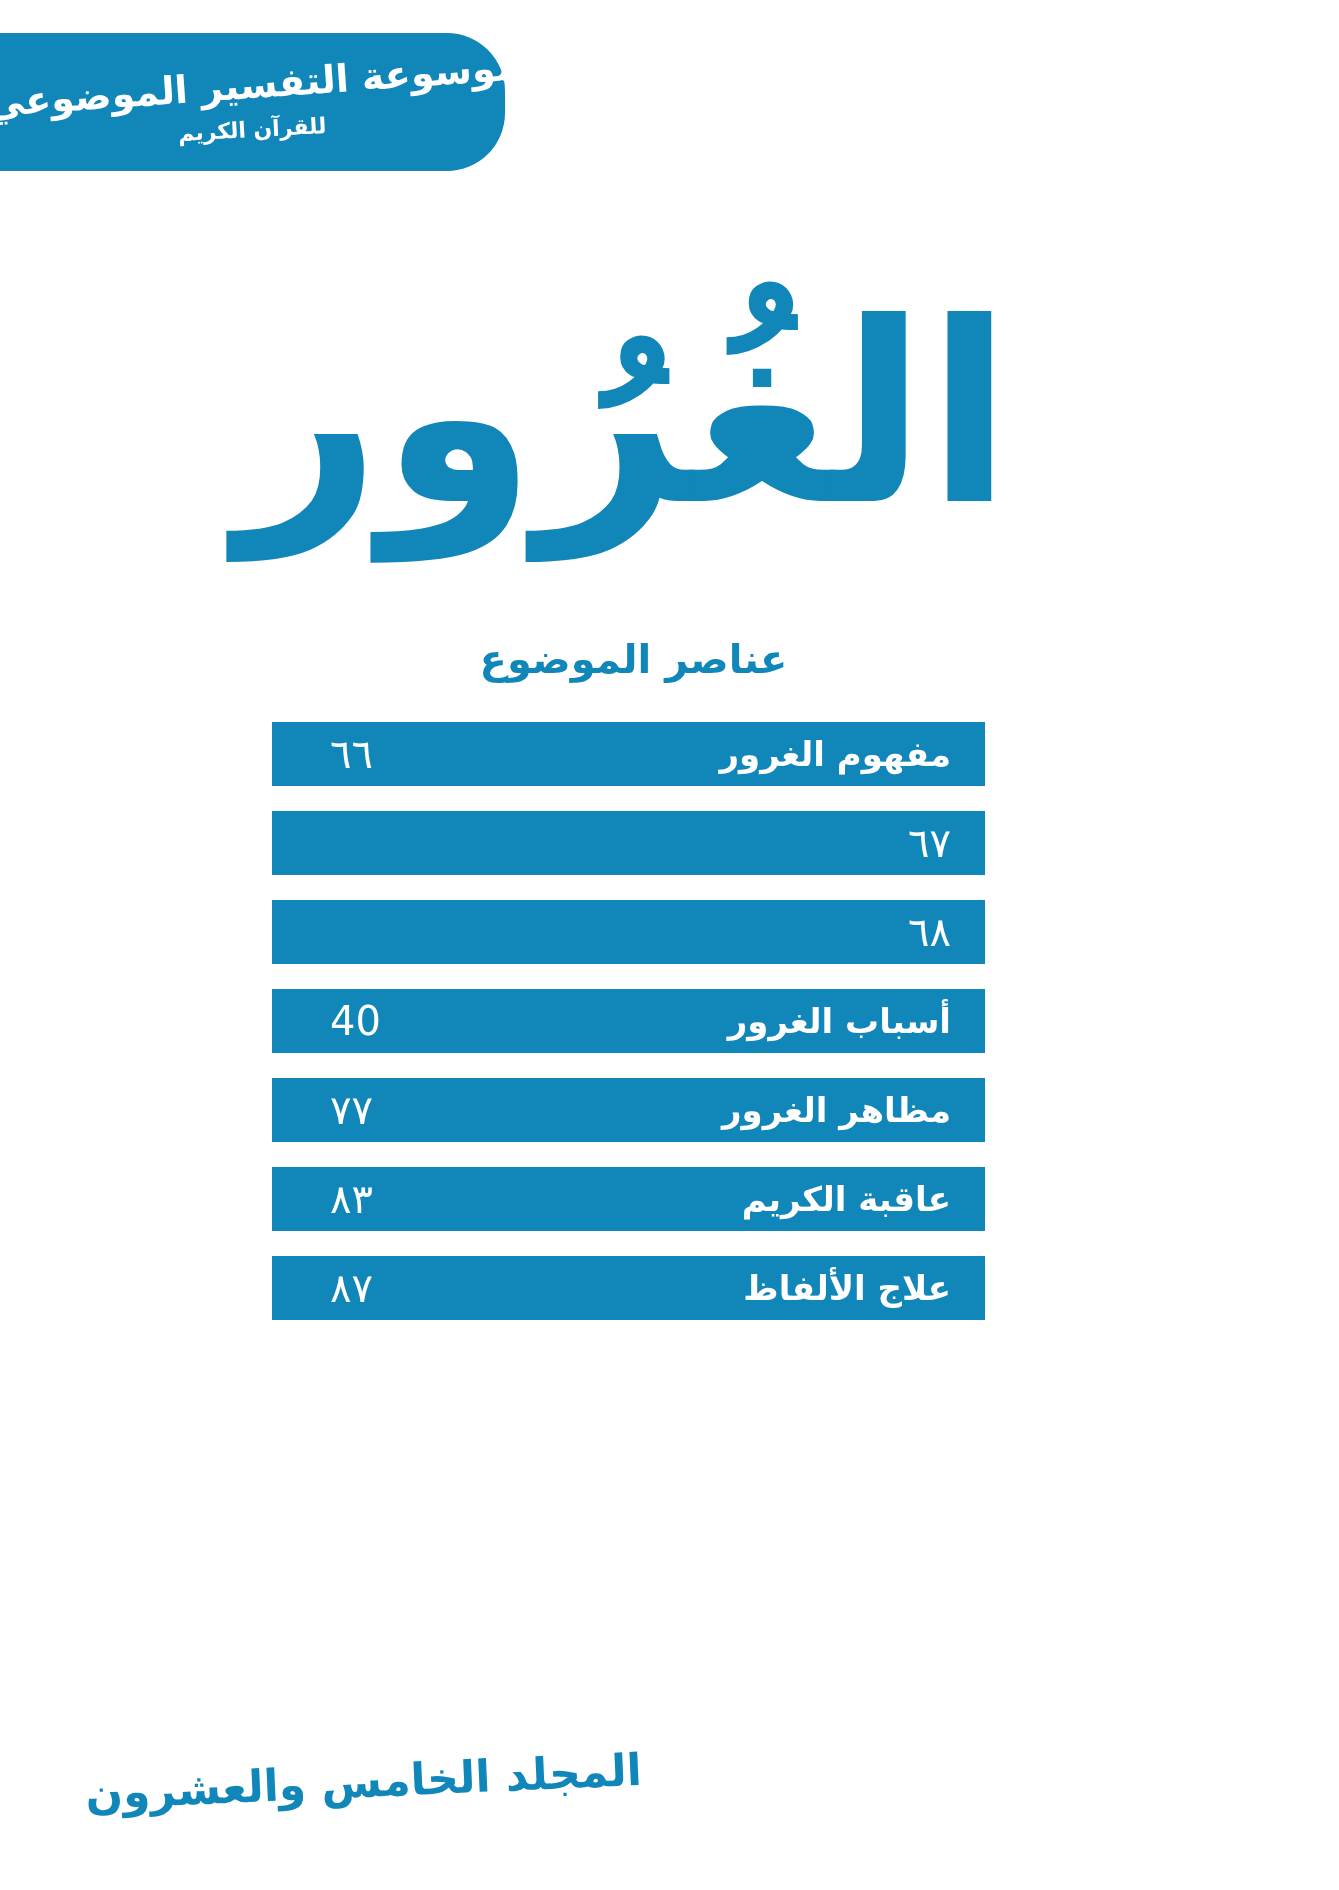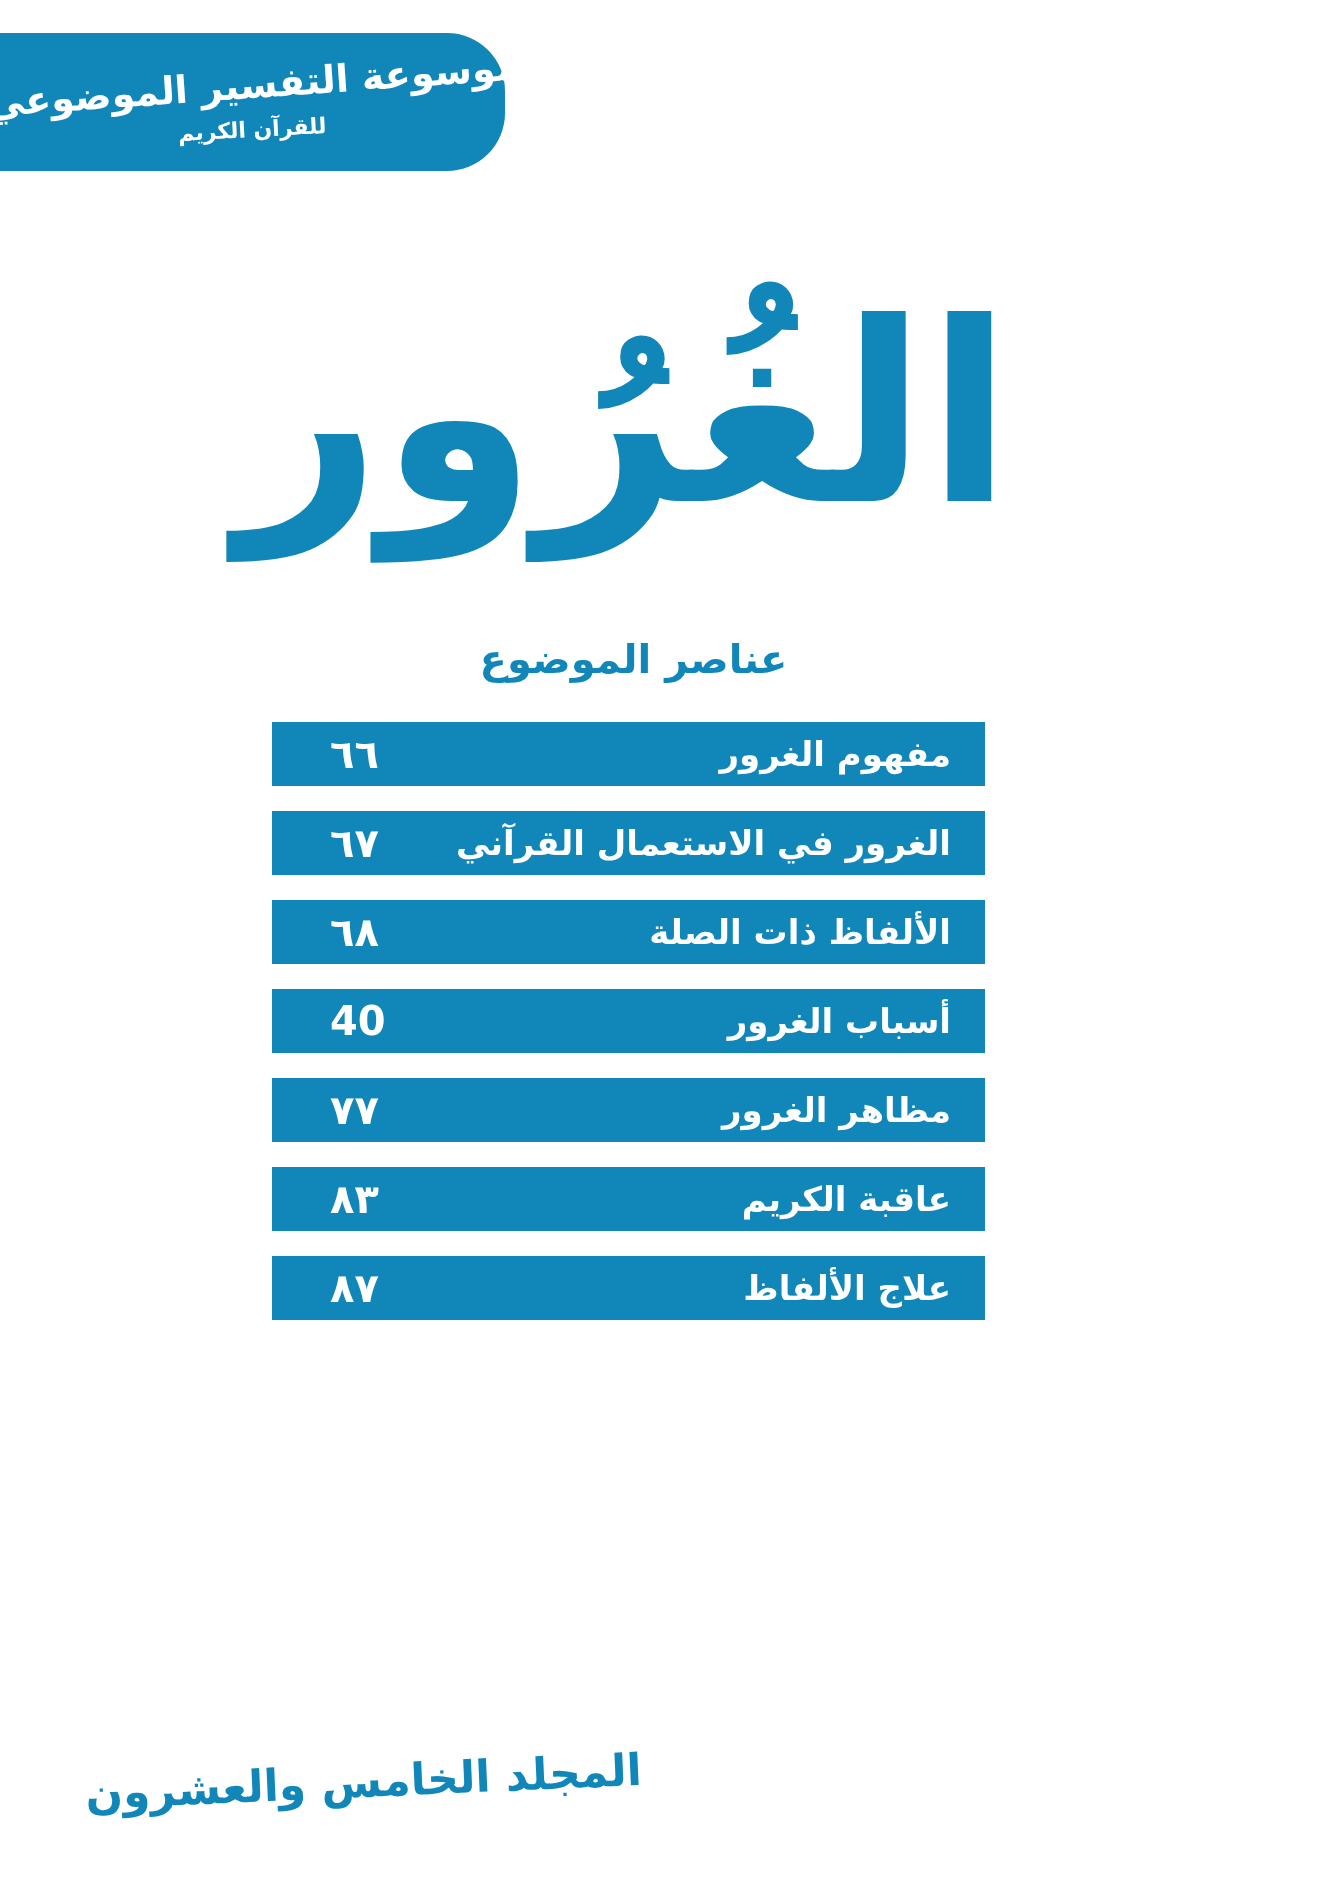--- a/index.html
+++ b/index.html
@@ -110,21 +110,21 @@
     cursor: pointer;
   }
   .toc-label {
     font-size: 34px;
     font-weight: bold;
     white-space: nowrap;
     text-align: right;
   }
   .toc-page {
     font-size: 40px;
-    font-weight: bold;
+    font-weight: normal;
     direction: ltr;
     text-align: right;
   }
 
   
   .volume {
     position: absolute;
     top: 1756px;
     left: 85px;
     direction: rtl;
@@ -148,25 +148,23 @@
   <div class="chapter-title">الغُرُور</div>
 
   <div class="toc-heading">عناصر الموضوع</div>
 
   <div class="toc">
     <div class="toc-row">
       <span class="toc-label">مفهوم الغرور</span>
       <span class="toc-page">٦٦</span>
     </div>
     <div class="toc-row">
-      <span class="toc-label">الغرور في الاستعمال القرآني</span>
       <span class="toc-page">٦٧</span>
     </div>
     <div class="toc-row">
-      <span class="toc-label">الألفاظ ذات الصلة</span>
       <span class="toc-page">٦٨</span>
     </div>
     <div class="toc-row">
       <span class="toc-label">أسباب الغرور</span>
       <span class="toc-page">40</span>
     </div>
     <div class="toc-row">
       <span class="toc-label">مظاهر الغرور</span>
       <span class="toc-page">٧٧</span>
     </div>

